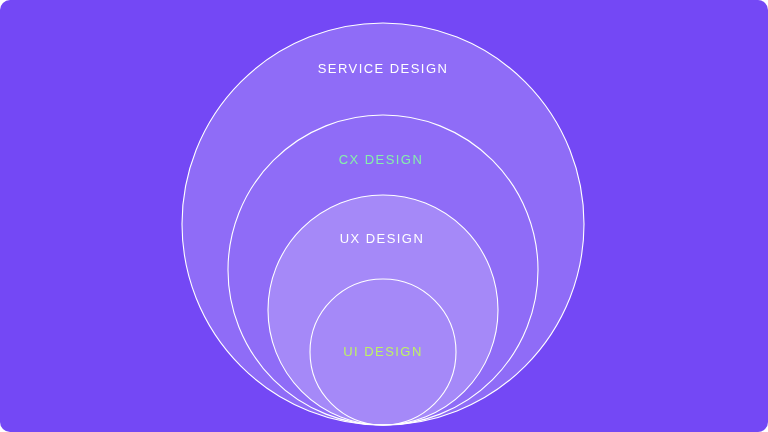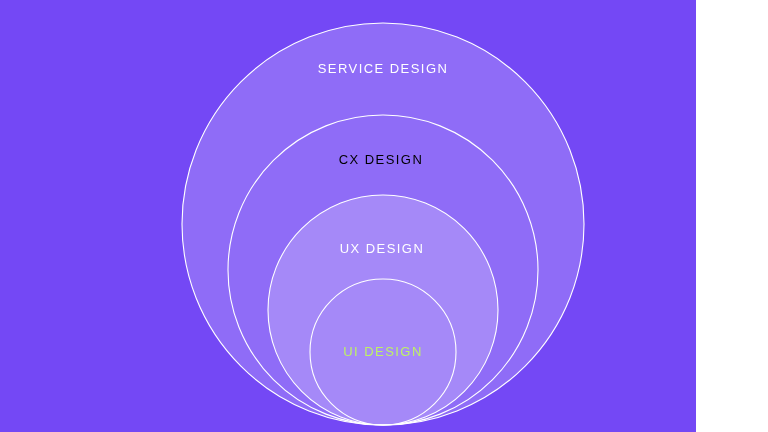--- a/index.html
+++ b/index.html
@@ -8,23 +8,24 @@
     padding: 0;
   }
   body {
     width: 768px;
     height: 432px;
     overflow: hidden;
     font-family: "Liberation Sans", sans-serif;
   }
   #diagram-root {
     position: relative;
-    width: 696px;
+    width: 768px;
     height: 432px;
     background: #7448f5;
+    border-radius: 10px;
   }
   #circles-svg {
     position: absolute;
     top: 0;
     left: 0;
     width: 768px;
     height: 432px;
     display: block;
   }
   .circle-label {
@@ -49,19 +50,19 @@
 
   <svg id="circles-svg" viewBox="0 0 768 432" aria-hidden="true">
     <circle cx="383" cy="224" r="201" fill="rgba(255,255,255,0.20)" stroke="#ffffff" stroke-width="1.1"></circle>
     <circle cx="383" cy="270" r="155" fill="none" stroke="#ffffff" stroke-width="1.1"></circle>
     <circle cx="383" cy="310" r="115" fill="rgba(255,255,255,0.20)" stroke="#ffffff" stroke-width="1.1"></circle>
     <circle cx="383" cy="352" r="73" fill="none" stroke="#ffffff" stroke-width="1.1"></circle>
   </svg>
 
   <div class="circle-label" style="left: 383px; top: 68px; color: rgb(255, 255, 255);">SERVICE DESIGN</div>
 
-  <div class="circle-label" style="left: 381px; top: 159px; color: #000000;">CX DESIGN</div>
+  <div class="circle-label" style="left: 381px; top: 159px; color: #86efac;">CX DESIGN</div>
 
-  <div class="circle-label" style="left: 382px; top: 248px; color: rgb(255, 255, 255);">UX DESIGN</div>
+  <div class="circle-label" style="left: 382px; top: 238px; color: rgb(255, 255, 255);">UX DESIGN</div>
 
   <div class="circle-label" style="left: 383px; top: 351px; color: #bef264;">UI DESIGN</div>
 
 </div>
 
 </body></html>

